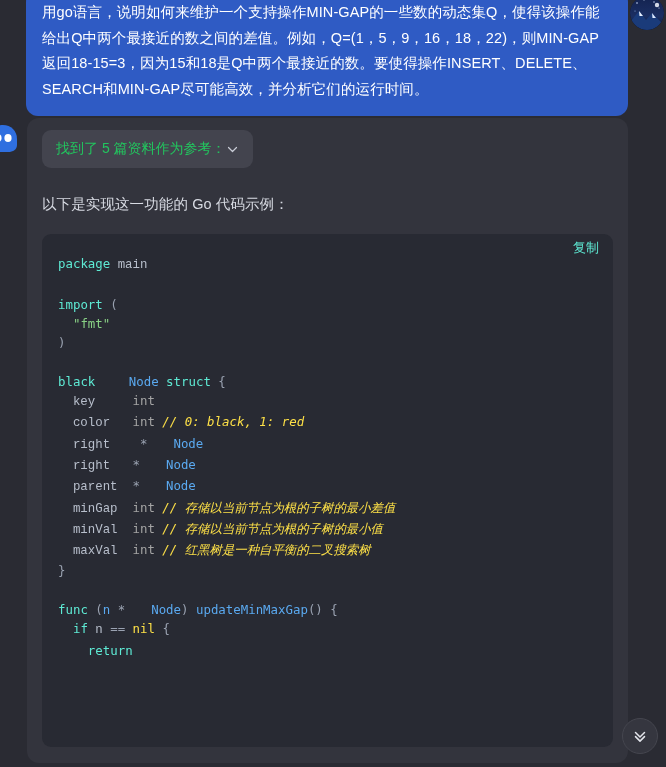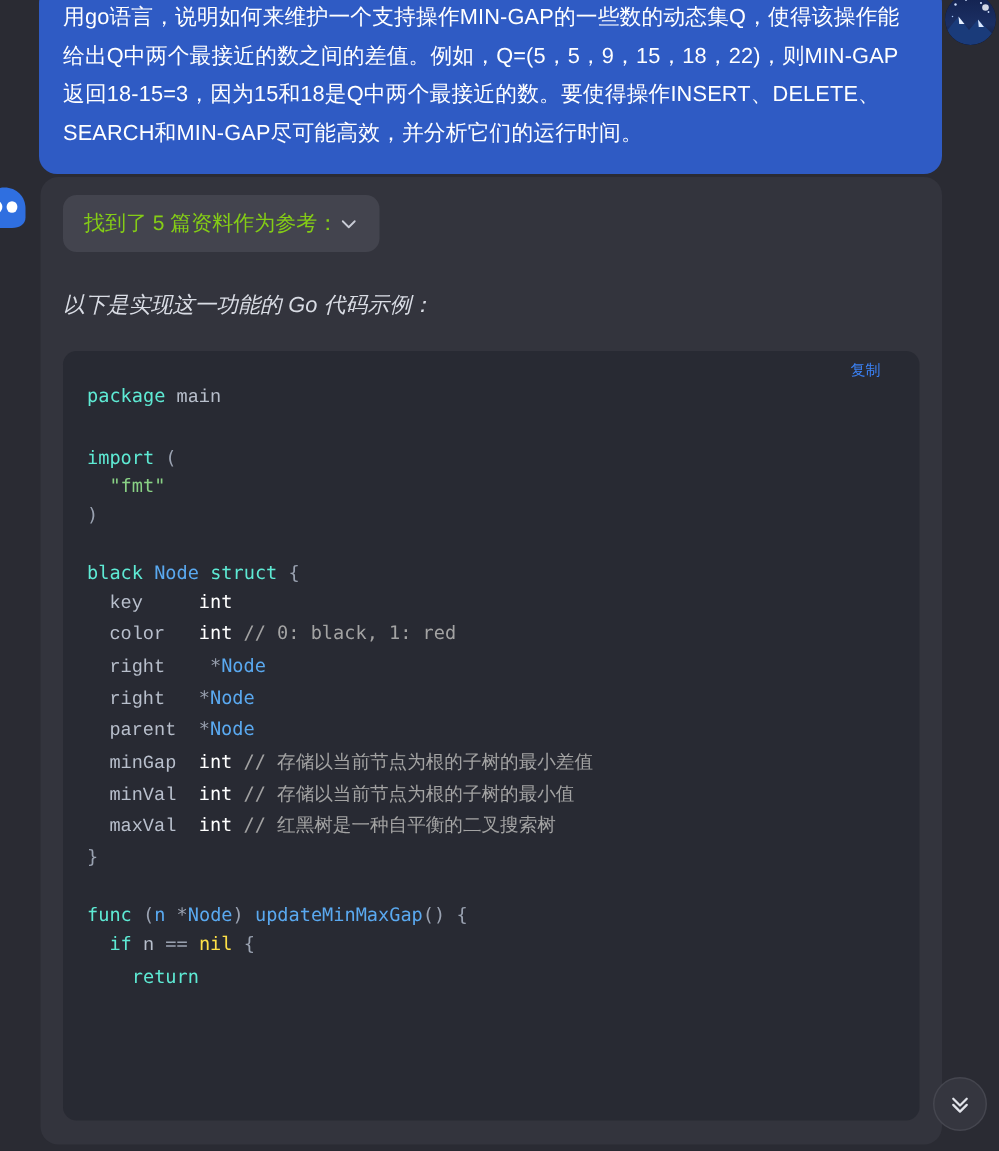--- a/index.html
+++ b/index.html
@@ -80,21 +80,21 @@
     color: #d7dae3;
   }
 
   
   .sources-pill {
     display: inline-flex;
     align-items: center;
     background: #43444e;
     border-radius: 9px;
     padding: 9px 14px 10px 14px;
-    color: #84cc16;
+    color: #22c55e;
     font-size: 14px;
     line-height: 19px;
     cursor: pointer;
     user-select: none;
   }
   .sources-pill .chev {
     display: inline-block;
     width: 13px;
     height: 13px;
     position: relative;
@@ -105,63 +105,62 @@
   
   .answer-p {
     margin: 16px 0 0 0;
     font-size: 14.5px;
     line-height: 28px;
     color: #d9dce4;
     letter-spacing: 0.1px;
   }
   .answer-p.second {
     margin-top: 22px;
-    font-style: italic;
   }
 
   
   .code-card {
     position: relative;
     margin-top: 16px;
     background: #282a33;
     border-radius: 9px;
     padding: 10px 0 10px 0;
     overflow: hidden;
   }
   .copy-btn {
     position: absolute;
-    right: 26px;
+    right: 14px;
     top: 6px;
-    color: #3b82f6;
-    font-size: 10px;
+    color: #5eead4;
+    font-size: 13px;
     line-height: 16px;
     cursor: pointer;
     user-select: none;
     background: none;
     border: none;
     padding: 0;
     font-family: "Liberation Sans", "DejaVu Sans", sans-serif;
   }
   pre.code {
     margin: 0;
     padding: 10px 16px 0 16px;
     font-family: "DejaVu Sans Mono", "Liberation Mono", monospace;
     font-size: 12.4px;
     line-height: 19.3px;
     white-space: pre;
     color: #b8bfcc;
     tab-size: 2;
   }
   .k  { color: #5eead4; }   
-  .t  { color: #ffffff; }   
+  .t  { color: #a3a3a3; }   
   .s  { color: #89d185; }   
   .fn { color: #5aa9f0; }   
-  .ty { color: #5aa9f0; }
+  .ty { color: #5aa9f0; margin-left: 26px; }
   .id { color: #b8bfcc; font-family: Liberation Mono, monospace; }   
-  .c  { color: #a3a3a3; }  
+  .c  { color: #fde047; font-style: italic; }  
   .n  { color: #fde047; }
   .p  { color: #9aa2b1; }   
 
   
   .scroll-down-btn {
     position: absolute;
     right: 8px;
     bottom: 13px;
     width: 34px;
     height: 34px;
@@ -175,21 +174,21 @@
   }
   .scroll-down-btn svg { display: block; }
 </style>
 </head>
 <body>
 
 <div id="chat">
 
   <div class="user-turn">
     <div class="user-bubble">
-      <span>用go语言，说明如何来维护一个支持操作MIN-GAP的一些数的动态集Q，使得该操作能给出Q中两个最接近的数之间的差值。例如，Q=(5，5，9，15，18，22)，则MIN-GAP返回18-15=3，因为15和18是Q中两个最接近的数。要使得操作INSERT、DELETE、SEARCH和MIN-GAP尽可能高效，并分析它们的运行时间。</span>
+      <span>用go语言，说明如何来维护一个支持操作MIN-GAP的一些数的动态集Q，使得该操作能给出Q中两个最接近的数之间的差值。例如，Q=(1，5，9，16，18，22)，则MIN-GAP返回18-15=3，因为15和18是Q中两个最接近的数。要使得操作INSERT、DELETE、SEARCH和MIN-GAP尽可能高效，并分析它们的运行时间。</span>
     </div>
     <div class="user-avatar">
       <svg width="34" height="34" viewBox="0 0 34 34" aria-hidden="true">
         <defs>
           <clipPath id="av">
               <circle cx="17" cy="17" r="17"></circle>
             </clipPath>
           <linearGradient id="sky" x1="0" y1="0" x2="0" y2="1">
             <stop offset="0%" stop-color="#13224f"></stop>
             <stop offset="60%" stop-color="#1b2f63"></stop>

